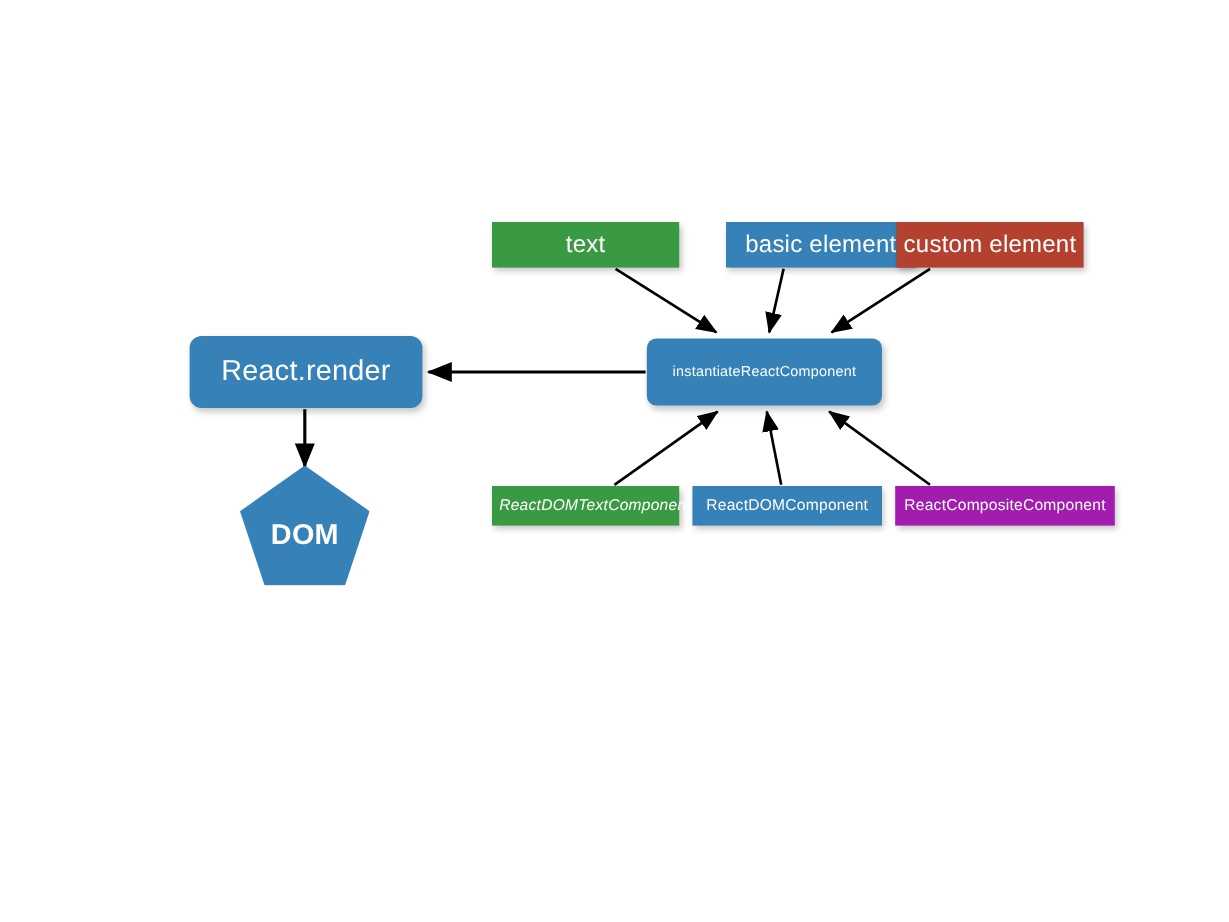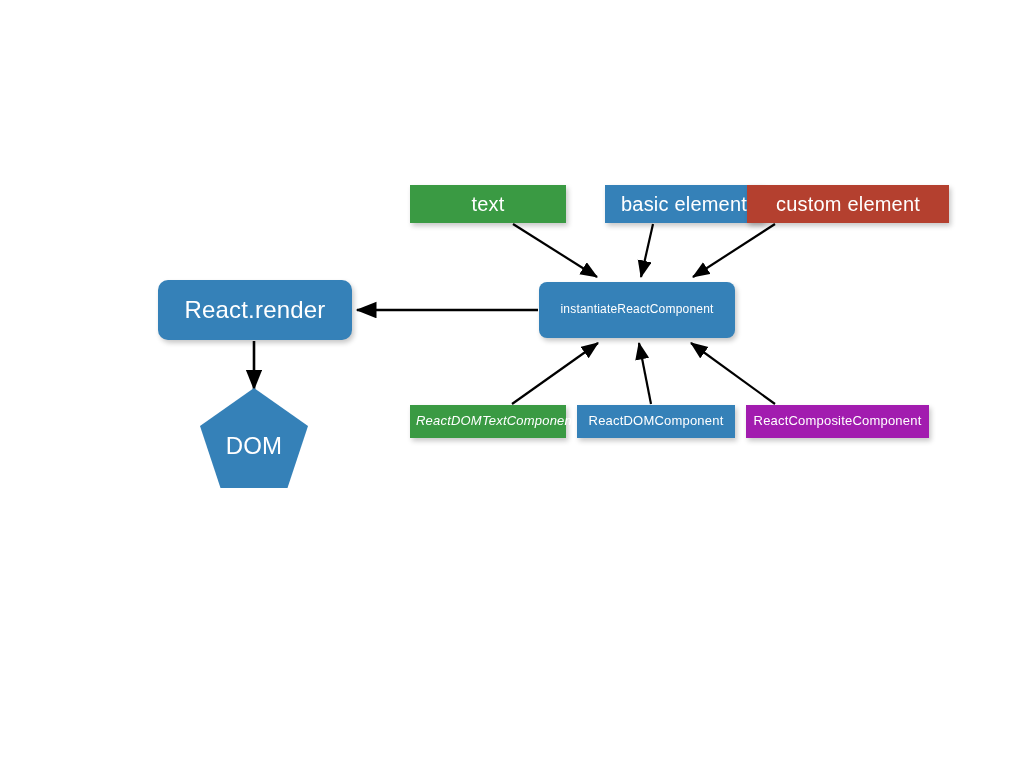--- a/index.html
+++ b/index.html
@@ -45,21 +45,21 @@
   .node-label {
     display: block;
     width: 100%;
     padding: 0 6px;
     box-sizing: border-box;
   }
 
   
   #node-text        { left: 410px; top: 185px; width: 156px; height: 38px; background: #3a9a43; font-size: 20px; }
   #node-basic       { left: 577px; top: 185px; width: 158px; height: 38px; background: #3581b8; font-size: 20px; margin-left: 28px; }
-  #node-custom      { left: 747px; top: 185px; width: 202px; height: 38px; background: #b4402f; font-size: 20px; }
+  #node-custom      { left: 747px; top: 185px; width: 156px; height: 38px; background: #b4402f; font-size: 20px; }
 
   
   #node-instantiate { left: 539px; top: 282px; width: 196px; height: 56px; background: #3581b8; font-size: 12px; border-radius: 8px; }
 
   
   #node-render      { left: 158px; top: 280px; width: 194px; height: 60px; background: #3581b8; font-size: 24px; border-radius: 10px; }
 
   
   #node-domtext     { left: 410px; top: 405px; width: 156px; height: 33px; background: #3a9a43; font-size: 13px; font-style: italic; }
   #node-domcomp     { left: 577px; top: 405px; width: 158px; height: 33px; background: #3581b8; font-size: 13px; }
@@ -75,20 +75,21 @@
     position: absolute;
     left: 0; top: 0; width: 100%; height: 100%;
     background: #3581b8;
     clip-path: polygon(50% 0%, 100% 38%, 81% 100%, 19% 100%, 0% 38%);
     filter: drop-shadow(2px 3px 4px rgba(0,0,0,0.22));
   }
   #node-dom .node-label {
     position: relative;
     z-index: 2;
     margin-top: 16px;
+    font-weight: bold;
   }
 </style>
 </head>
 <body>
 
 <div id="canvas">
 
   <svg class="edges" viewBox="0 0 1024 768" width="1024" height="768" xmlns="http://www.w3.org/2000/svg">
     <defs>
       <marker id="arrowhead" markerWidth="9" markerHeight="9" refX="7.5" refY="3.2" orient="auto" markerUnits="strokeWidth">

